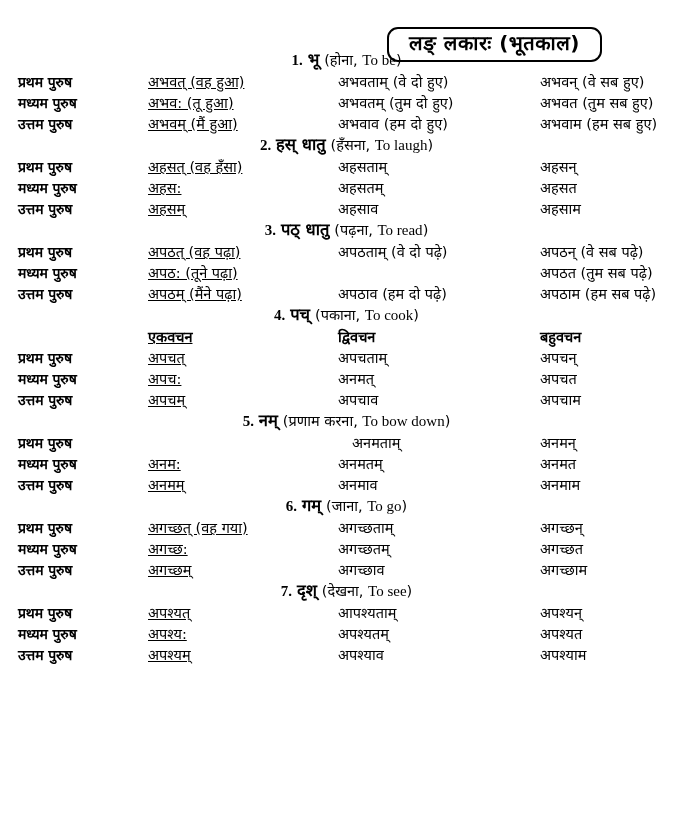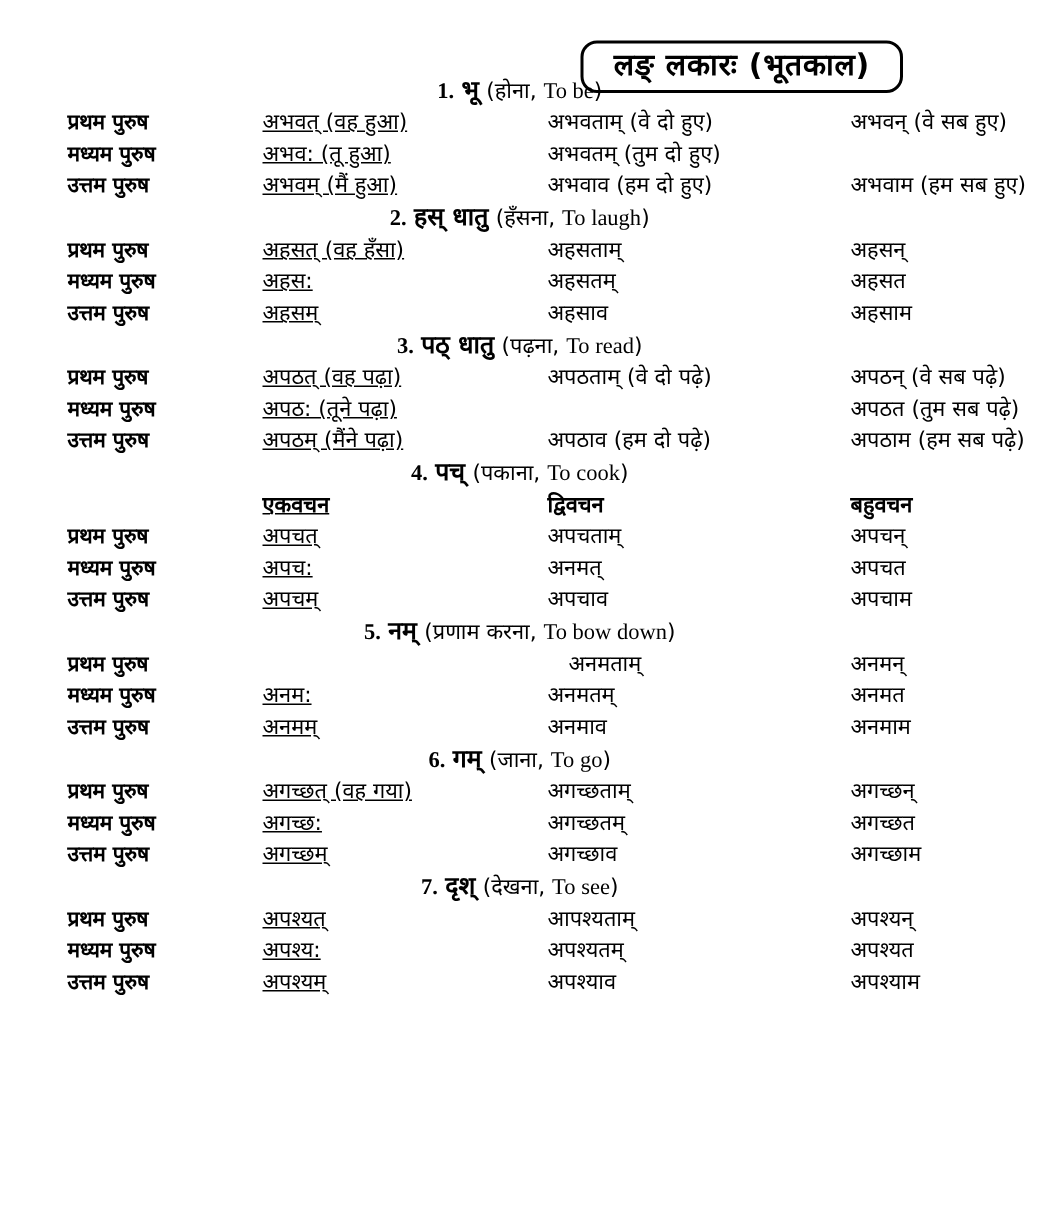--- a/index.html
+++ b/index.html
@@ -71,21 +71,20 @@
     font-size: 14.5px;
     margin-top: 40px;
   }
   .sec-head .gloss .en {
     font-family: "Liberation Serif", serif;
     font-size: 15px;
   }
 
   .rows {
     position: relative;
-    padding-left: 27px;
   }
   .row {
     position: relative;
     height: 21px;
     width: 693px;
   }
   .cell {
     position: absolute;
     top: 0;
     font-size: 14.5px;
@@ -125,20 +124,21 @@
         <div class="row row1">
           <div class="cell person">प्रथम पुरुष</div>
           <div class="cell c0">अभवत् (वह हुआ)</div>
           <div class="cell c1">अभवताम् (वे दो हुए)</div>
           <div class="cell c2">अभवन् (वे सब हुए)</div>
         </div>
         <div class="row row2">
           <div class="cell person">मध्यम पुरुष</div>
           <div class="cell c0">अभव: (तू हुआ)</div>
           <div class="cell c1">अभवतम् (तुम दो हुए)</div>
+          <div class="cell c2">अभवत (तुम सब हुए)</div>
         </div>
         <div class="row row3">
           <div class="cell person">उत्तम पुरुष</div>
           <div class="cell c0">अभवम् (मैं हुआ)</div>
           <div class="cell c1">अभवाव (हम दो हुए)</div>
           <div class="cell c2">अभवाम (हम सब हुए)</div>
         </div>
       </div>
     </div>
     <div class="section">

